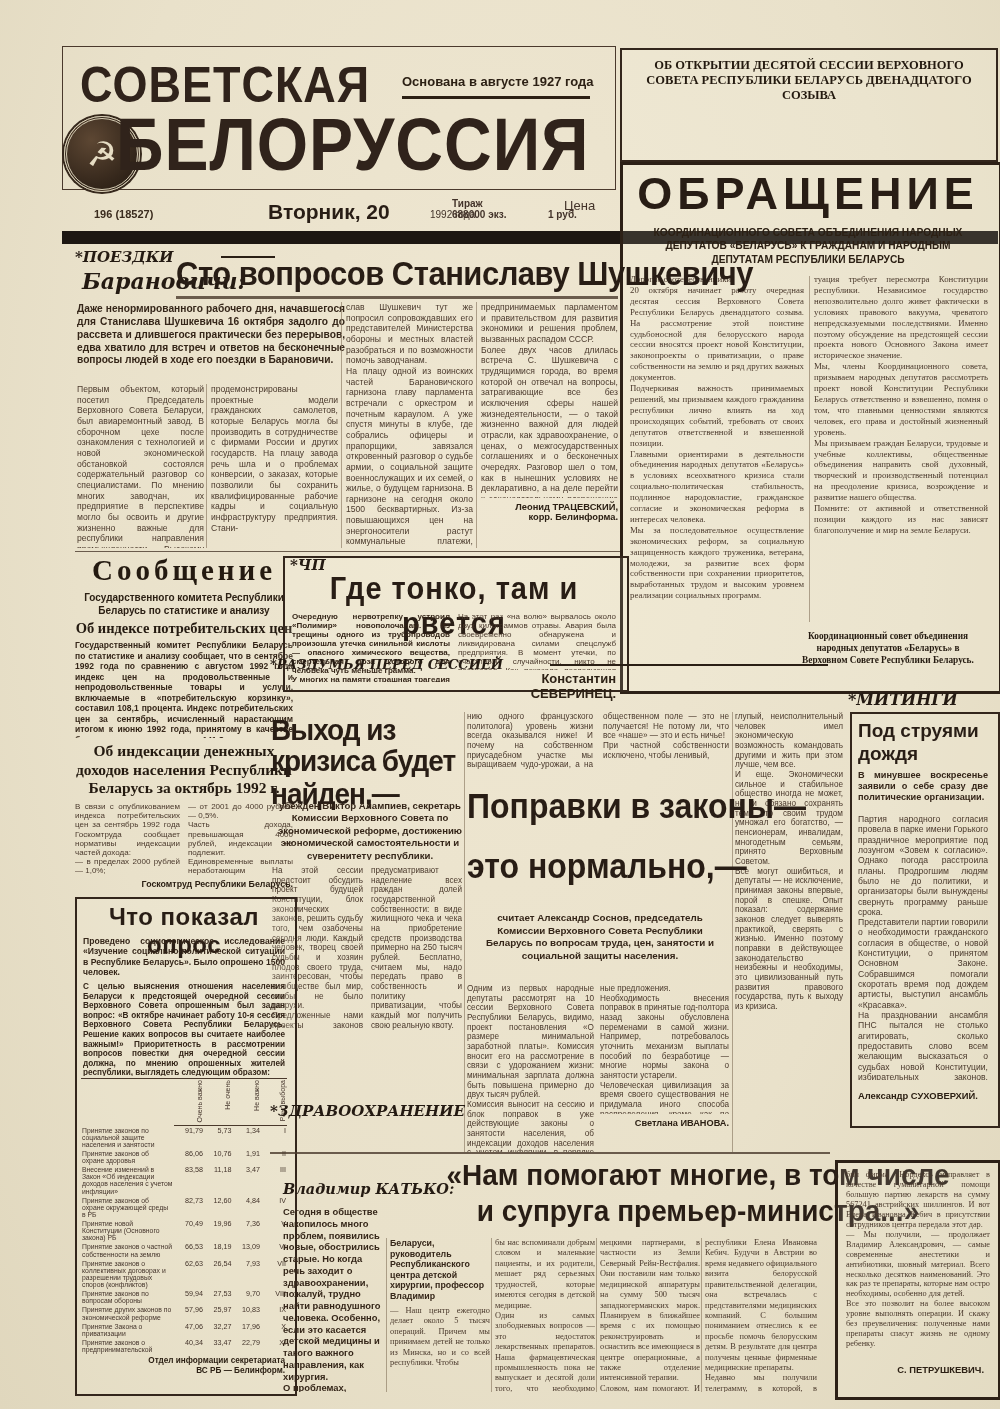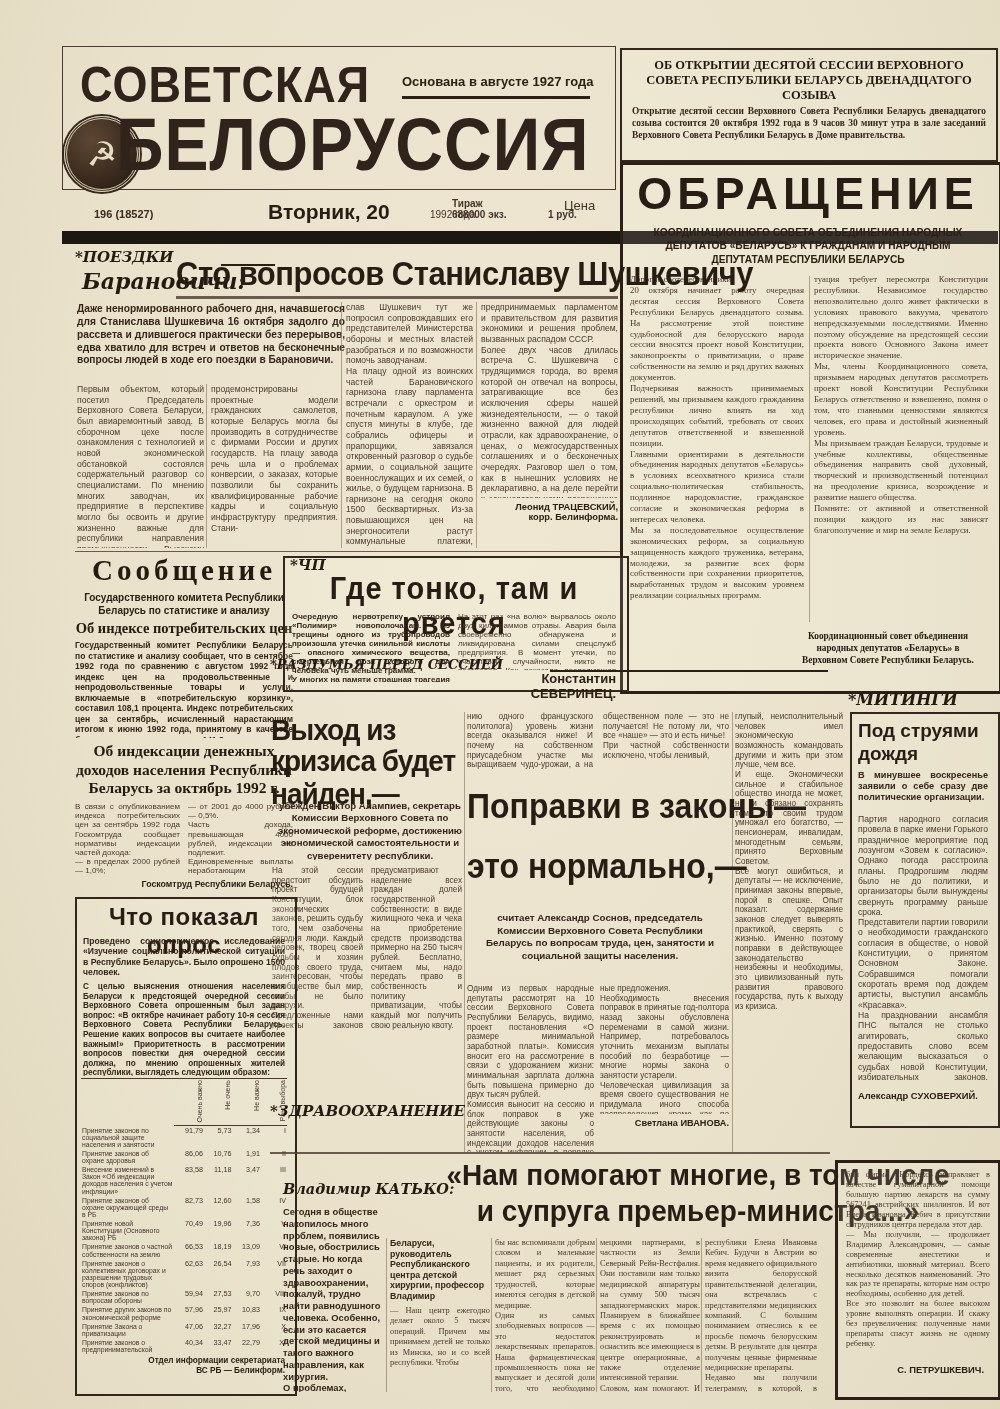--- a/index.html
+++ b/index.html
@@ -8,21 +8,21 @@
         font-family:"Liberation Sans",sans-serif;color:#43332a;}
   .abs{position:absolute;}
   .hl{font-family:"Liberation Sans",sans-serif;font-weight:900;color:#281d15;}
   .serif{font-family:"Liberation Serif",serif;}
   .bt{font-size:8.6px;line-height:1.24;text-align:justify;overflow:hidden;color:#4a392c;}
   .bts{font-family:"Liberation Serif",serif;}
   .btb{font-weight:bold;color:#352619;}
   .pre{white-space:pre-line;}
   .center{text-align:center;}
   .right{text-align:right;}
-  .kick{display:flex;align-items:flex-end;font-family:"DejaVu Serif",serif;font-style:italic;
+  .kick{display:flex;align-items:center;font-family:"DejaVu Serif",serif;font-style:italic;
         font-weight:bold;color:#241a12;gap:40px;}
   .kick .rule{flex:1;border-top:2.5px solid #2a1f15;margin-left:7px;}
   .bx{border:2px solid #33261c;background:rgba(255,252,240,0.12);}
   .bx3{border:3px solid #2c2016;background:rgba(255,252,240,0.12);}
   .vr{position:absolute;width:1px;background:#8a7962;opacity:.65;}
   .hr{position:absolute;height:1.5px;background:#4a392c;opacity:.8;}
   .blackbar{position:absolute;background:#1d1712;}
   .emblem{border-radius:50%;background:radial-gradient(circle at 35% 30%, #5d4733 0%, #36281c 65%, #241910 100%);
           border:3px double #d8cfb6;display:flex;align-items:center;justify-content:center;
           box-shadow:0 0 0 2px #36281c;}
@@ -61,21 +61,20 @@
   <div class="abs" style="left:386px;top:209px;font-size:10px;font-weight:normal;padding-left:44px;">1992 года</div>
   <div class="abs" style="left:452px;top:198px;font-size:10px;font-weight:bold;">Тираж</div>
   <div class="abs" style="left:452px;top:209px;font-size:10px;font-weight:bold;">688000 экз.</div>
   <div class="abs" style="left:548px;top:198px;font-size:13px;font-weight:normal;padding-left:16px;">Цена</div>
   <div class="abs" style="left:548px;top:209px;font-size:10px;font-weight:bold;">1 руб.</div>
 
   <div class="blackbar" style="left:62px;top:231px;width:936px;height:13px;"></div>
 
   <div class="abs bx" style="left:620px;top:48px;width:374px;height:110px;">
     <div class="serif center" style="margin:8px 14px 0;font-size:12.5px;font-weight:bold;color:#241a10;line-height:1.2;">ОБ ОТКРЫТИИ ДЕСЯТОЙ СЕССИИ ВЕРХОВНОГО СОВЕТА РЕСПУБЛИКИ БЕЛАРУСЬ ДВЕНАДЦАТОГО СОЗЫВА</div>
-    <div class="bt btb bts" style="margin:2px 10px;font-size:9.4px;line-height:1.3;">Открытие десятой сессии Верховного Совета Республики Беларусь двенадцатого созыва состоится 20 октября 1992 года в 9 часов 30 минут утра в зале заседаний Верховного Совета Республики Беларусь в Доме правительства.</div>
   </div>
 
   <div class="abs bx3" style="left:620px;top:162px;width:376px;height:526px;"></div>
   <div class="abs hl center" style="left:624px;top:168px;width:368px;font-size:45px;letter-spacing:5px;">ОБРАЩЕНИЕ</div>
   <div class="abs center" style="left:634px;top:226px;width:348px;font-size:10.2px;font-weight:bold;color:#2c2014;line-height:1.3;">КООРДИНАЦИОННОГО СОВЕТА ОБЪЕДИНЕНИЯ НАРОДНЫХ ДЕПУТАТОВ «БЕЛАРУСЬ» К ГРАЖДАНАМ И НАРОДНЫМ ДЕПУТАТАМ РЕСПУБЛИКИ БЕЛАРУСЬ</div>
   <div class="abs bt bts pre" style="left:630px;top:274px;width:174px;height:348px;font-size:8.8px;">Дорогие соотечественники!
 20 октября начинает работу очередная десятая сессия Верховного Совета Республики Беларусь двенадцатого созыва. На рассмотрение этой поистине судьбоносной для белорусского народа сессии вносятся проект новой Конституции, законопроекты о приватизации, о праве собственности на землю и ряд других важных документов.
 Подчеркивая важность принимаемых решений, мы призываем каждого гражданина республики лично влиять на ход происходящих событий, требовать от своих депутатов ответственной и взвешенной позиции.
 Главными ориентирами в деятельности объединения народных депутатов «Беларусь» в условиях всеохватного кризиса стали социально-политическая стабильность, подлинное народовластие, гражданское согласие и экономическая реформа в интересах человека.
 Мы за последовательное осуществление экономических реформ, за социальную защищенность каждого труженика, ветерана, молодежи, за развитие всех форм собственности при сохранении приоритетов, выработанных трудом и высоким уровнем реализации социальных программ.</div>
@@ -206,21 +205,21 @@
             <td class="label">Внесение изменений в Закон «Об индексации доходов населения с учетом инфляции»</td>
             <td class="num">83,58</td>
             <td class="num">11,18</td>
             <td class="num">3,47</td>
             <td class="rank">III</td>
           </tr>
           <tr>
             <td class="label">Принятие законов об охране окружающей среды в РБ</td>
             <td class="num">82,73</td>
             <td class="num">12,60</td>
-            <td class="num">1,58</td>
+            <td class="num">4,84</td>
             <td class="rank">IV</td>
           </tr>
           <tr>
             <td class="label">Принятие новой Конституции (Основного закона) РБ</td>
             <td class="num">70,49</td>
             <td class="num">19,96</td>
             <td class="num">7,36</td>
             <td class="rank">V</td>
           </tr>
           <tr>

